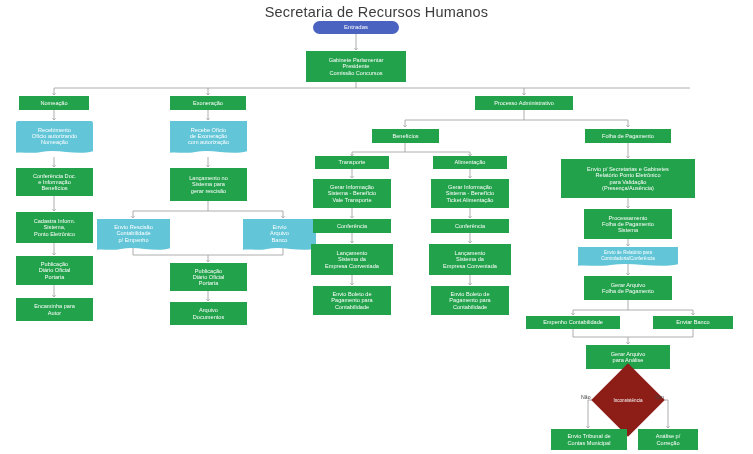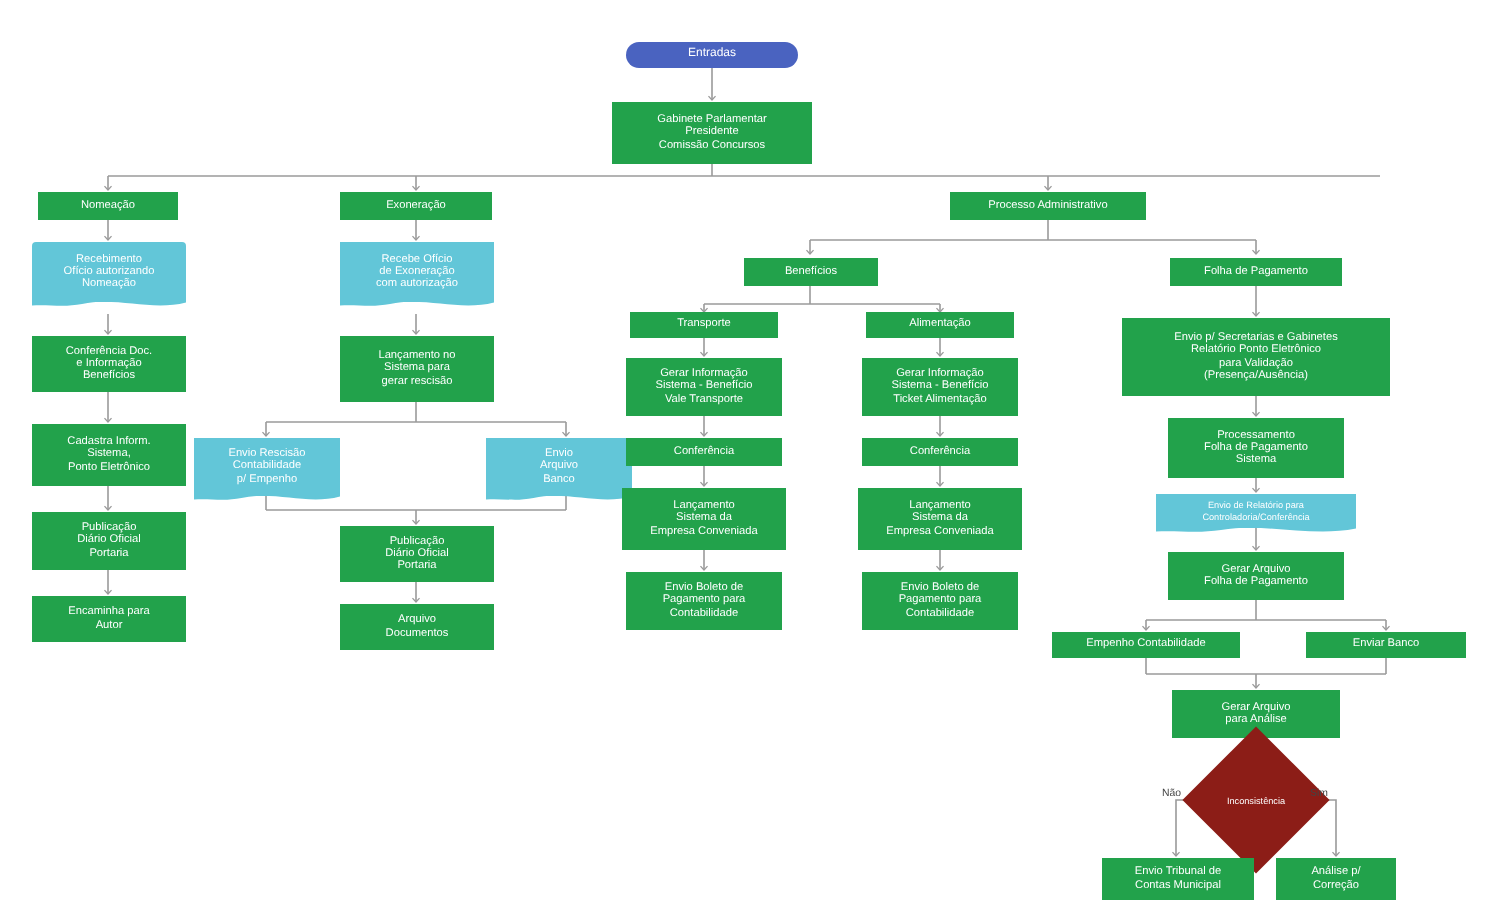--- a/index.html
+++ b/index.html
@@ -64,20 +64,21 @@
     position:absolute;
     font-size:5.2px;
     color:#444;
   }
 </style>
 </head>
 <body>
 
 <div id="canvas">
 
+  <div class="title">Secretaria de Recursos Humanos</div>
 
   <svg class="edges" viewBox="0 0 753 454">
     <defs>
       <marker id="ar" markerWidth="6" markerHeight="6" refX="3" refY="3" orient="auto">
         <path d="M0.6,0.8 L3,3 L0.6,5.2" fill="none" stroke="#9A9A9A" stroke-width="0.8"></path>
       </marker>
     </defs>
     <g stroke="#9A9A9A" stroke-width="0.8" fill="none" marker-end="url(#ar)">
 
       <path d="M356,34 L356,50"></path>

